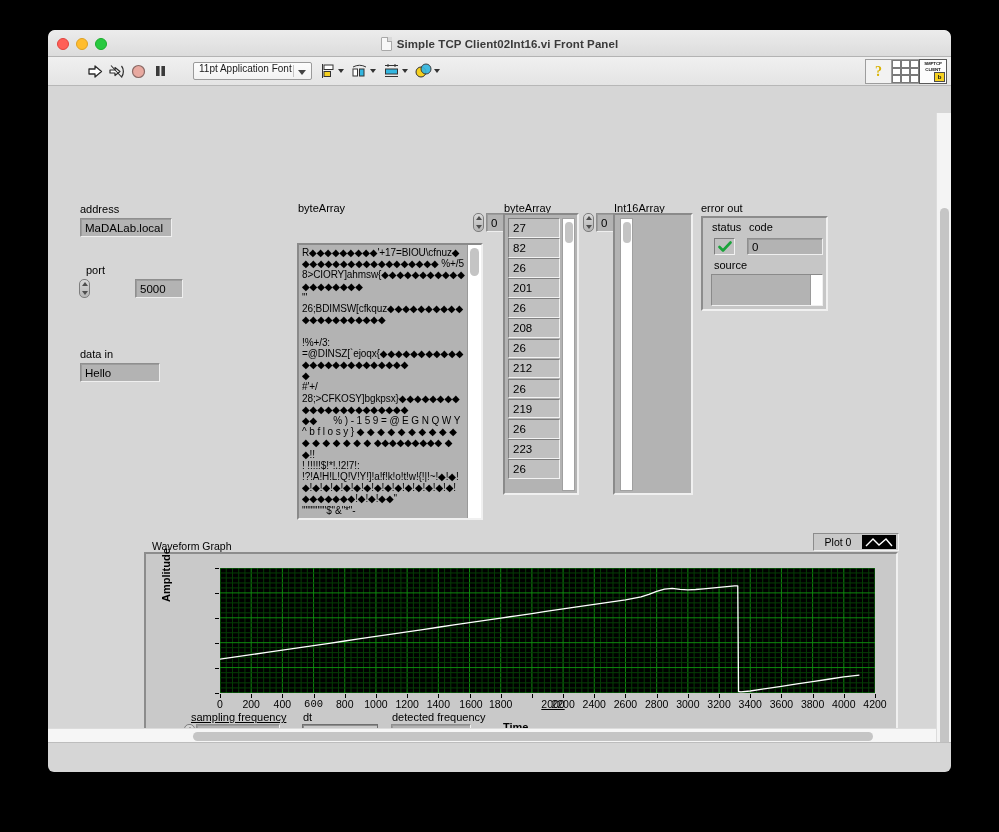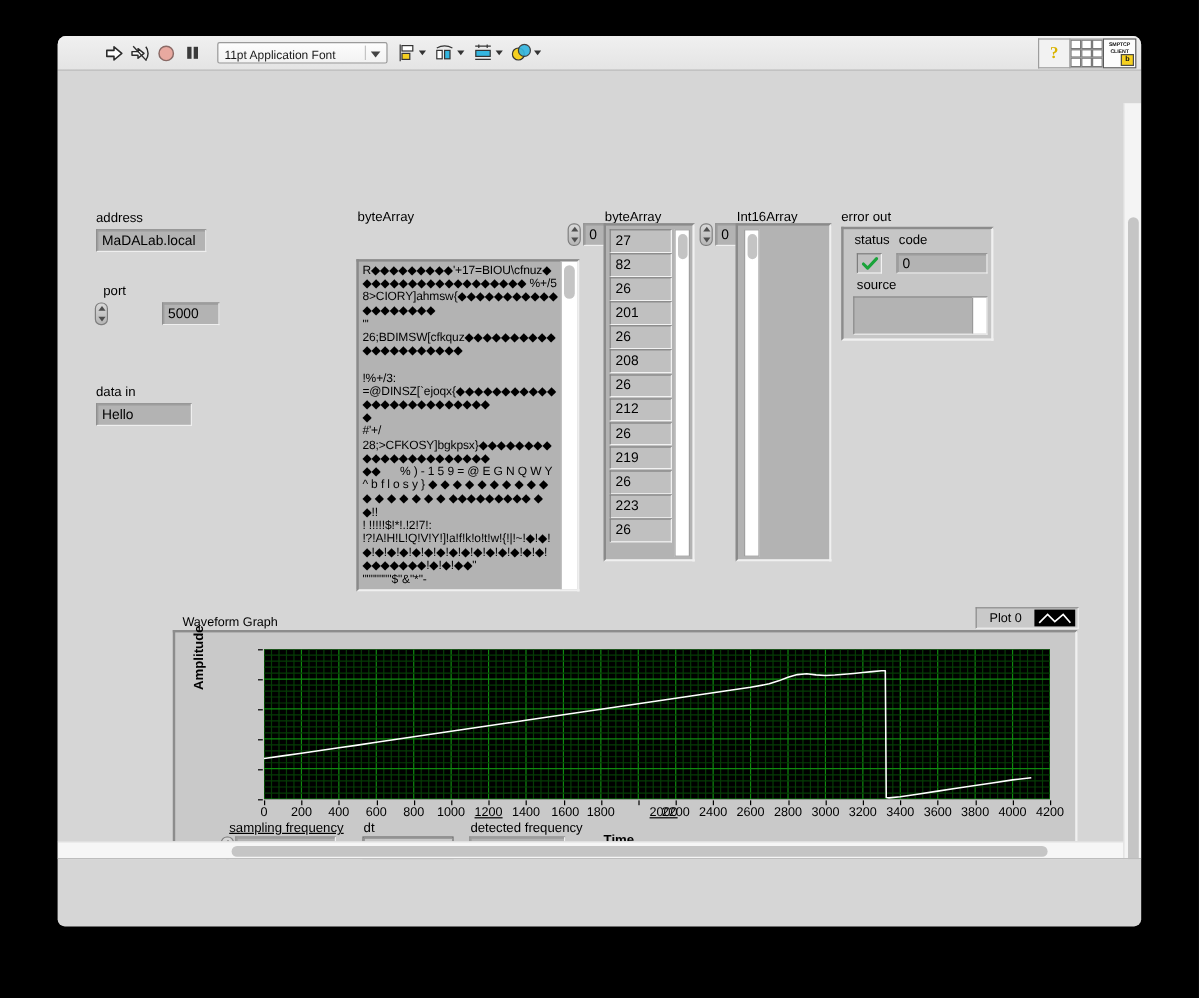--- a/index.html
+++ b/index.html
@@ -70,26 +70,26 @@
   }
   .tb-icon {
     width: 21px; height: 21px;
     display: flex; align-items: center; justify-content: center;
     margin-right: 1px;
     cursor: default;
   }
   .tb-icon svg { display: block; }
 
   #font-select {
-    margin-left: 9px;
-    width: 142px; height: 18px;
+    margin-left: 21px;
+    width: 119px; height: 18px;
     background: linear-gradient(to bottom,#fdfdfd,#f2f2f2);
     border: 1px solid #9a9a9a;
     border-radius: 2px;
-    display: flex; align-items: flex-end;
+    display: flex; align-items: flex-start;
     font-size: 10px; color: #1a1a1a;
     padding-left: 5px;
     position: relative;
   }
   #font-select .caret {
     position: absolute; right: 5px; top: 7px;
     width: 0; height: 0;
     border-left: 4px solid transparent;
     border-right: 4px solid transparent;
     border-top: 5px solid #444;
@@ -423,20 +423,29 @@
   #panel-border-bottom {
     position: absolute; left: 0; right: 0; bottom: 0;
     height: 1px; background: #bdbdbd;
   }
 </style>
 </head>
 <body>
 
 <div id="window">
 
+  <div id="titlebar">
+    <div class="traffic tl-close"></div>
+    <div class="traffic tl-min"></div>
+    <div class="traffic tl-max"></div>
+    <div id="title-wrap">
+      <div id="doc-icon"></div>
+      <span id="title-text">Simple TCP Client02Int16.vi Front Panel</span>
+    </div>
+  </div>
 
   <div id="toolbar">
     <div style="width:36px"></div>
 
     <div class="tb-icon">
       <svg width="16" height="15" viewBox="0 0 16 15">
         <path d="M2 5 H8 V2 L14.5 7.5 L8 13 V10 H2 Z" fill="#ffffff" stroke="#2b2b2b" stroke-width="1.3" stroke-linejoin="round"></path>
       </svg>
     </div>
 
@@ -643,27 +652,27 @@
           <div style="position: absolute; left: 69px; top: 38.9004px; width: 4px; height: 1px; background: rgb(0, 0, 0);"></div>
           <div style="position: absolute; left: 69px; top: 14px; width: 4px; height: 1px; background: rgb(0, 0, 0);"></div>
         </div>
       <div id="x-ticks" style="position:absolute; left:0; top:0; width:100%; height:100%;">
           <div class="xtick" style="left: 54px; top: 144px; width: 40px;">0</div>
           <div style="position: absolute; left: 74px; top: 140px; width: 1px; height: 4px; background: rgb(0, 0, 0);"></div>
           <div class="xtick" style="left: 85.1905px; top: 144px; width: 40px;">200</div>
           <div style="position: absolute; left: 105.19px; top: 140px; width: 1px; height: 4px; background: rgb(0, 0, 0);"></div>
           <div class="xtick" style="left: 116.381px; top: 144px; width: 40px;">400</div>
           <div style="position: absolute; left: 136.381px; top: 140px; width: 1px; height: 4px; background: rgb(0, 0, 0);"></div>
-          <div class="xtick" style="left: 147.571px; top: 144px; width: 40px;">600</div>
+          <div class="xtick" style="left: 147.571px; top: 144px; width: 40px; font-family: Liberation Mono, monospace;">600</div>
           <div style="position: absolute; left: 167.571px; top: 140px; width: 1px; height: 4px; background: rgb(0, 0, 0);"></div>
           <div class="xtick" style="left: 178.762px; top: 144px; width: 40px;">800</div>
           <div style="position: absolute; left: 198.762px; top: 140px; width: 1px; height: 4px; background: rgb(0, 0, 0);"></div>
           <div class="xtick" style="left: 209.952px; top: 144px; width: 40px;">1000</div>
           <div style="position: absolute; left: 229.952px; top: 140px; width: 1px; height: 4px; background: rgb(0, 0, 0);"></div>
-          <div class="xtick" style="left: 241.143px; top: 144px; width: 40px; text-decoration: underline;">1200</div>
+          <div class="xtick" style="left: 241.143px; top: 144px; width: 40px;">1200</div>
           <div style="position: absolute; left: 261.143px; top: 140px; width: 1px; height: 4px; background: rgb(0, 0, 0);"></div>
           <div class="xtick" style="left: 272.333px; top: 144px; width: 40px;">1400</div>
           <div style="position: absolute; left: 292.333px; top: 140px; width: 1px; height: 4px; background: rgb(0, 0, 0);"></div>
           <div class="xtick" style="left: 303.524px; top: 144px; width: 43px;">1600</div>
           <div style="position: absolute; left: 323.524px; top: 140px; width: 1px; height: 4px; background: rgb(0, 0, 0);"></div>
           <div class="xtick" style="left: 334.714px; top: 144px; width: 40px;">1800</div>
           <div style="position: absolute; left: 354.714px; top: 140px; width: 1px; height: 4px; background: rgb(0, 0, 0);"></div>
           <div class="xtick" style="left: 387px; top: 144px; width: 40px; text-decoration: underline;">2000</div>
           <div style="position: absolute; left: 385.905px; top: 140px; width: 1px; height: 4px; background: rgb(0, 0, 0);"></div>
           <div class="xtick" style="left: 397.095px; top: 144px; width: 40px;">2200</div>

